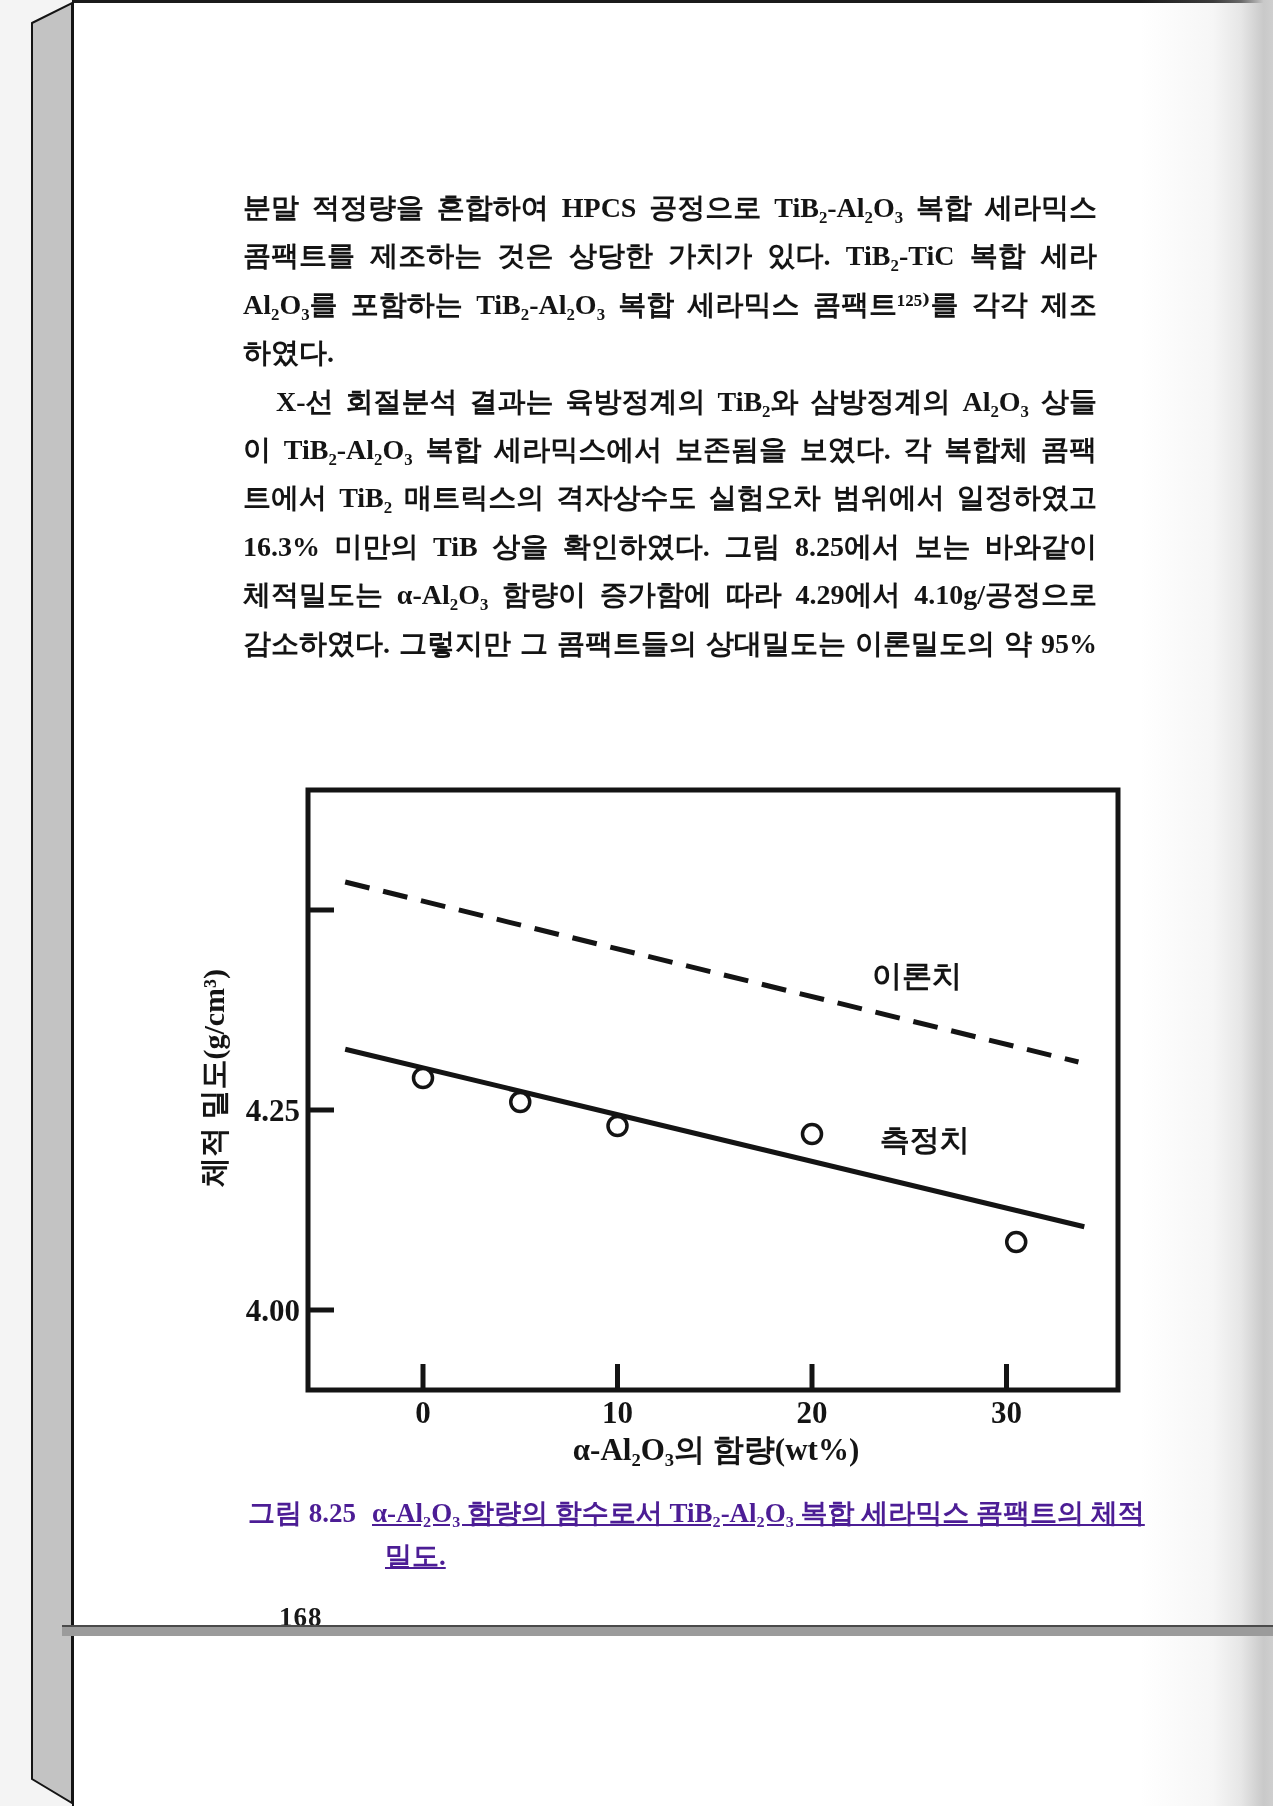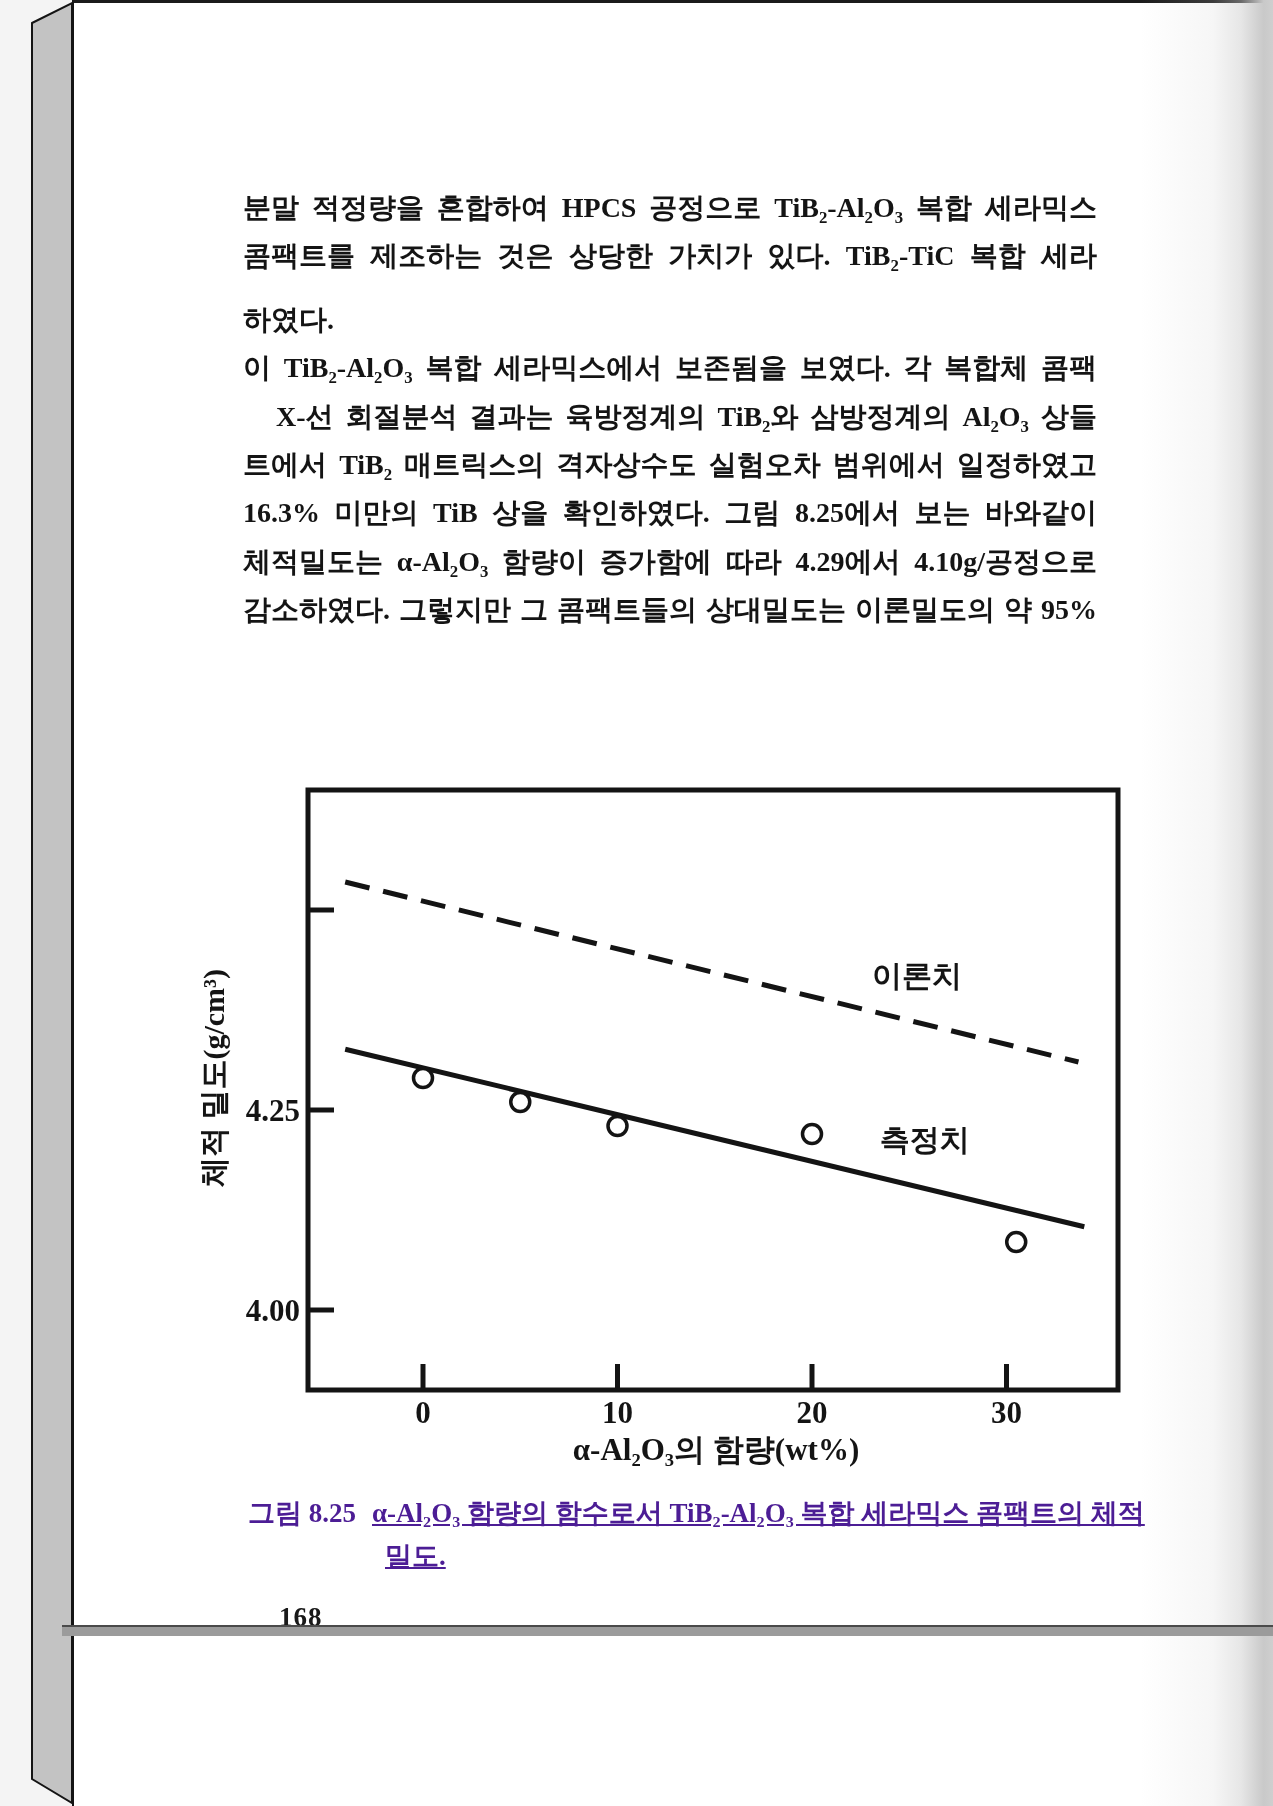--- a/index.html
+++ b/index.html
@@ -38,21 +38,21 @@
   .text-block{
     position:absolute;left:243px;top:184px;width:854px;
     color:#141414;
     font-size:28px;font-weight:600;
   }
   .t-line{
     height:48.4px;line-height:48.4px;
     text-align:justify;text-align-last:justify;
     overflow:hidden;white-space:nowrap;
   }
-  .t-line.loose{text-align-last:left;white-space:normal;margin-top:15px;}
+  .t-line.loose{text-align-last:left;white-space:normal;}
   
   .figure-svg{position:absolute;left:100px;top:730px;width:1140px;height:760px;}
   
   .caption{
     position:absolute;left:248px;top:1492px;width:849px;
     display:flex;color:#4c1d95;font-size:27px;font-weight:600;line-height:43px;
   }
   .caption .cap-label{flex:0 0 124px;font-weight:700;}
   .caption .cap-text{flex:1 1 auto;text-decoration:underline;}
   .caption .cap-l1{text-align:justify;text-align-last:justify;white-space:nowrap;overflow:hidden;}
@@ -70,23 +70,24 @@
 
   <div class="page"></div>
 
   <svg class="spine-svg" viewBox="0 0 1273 1806">
     <polygon points="32,23 72,3 72,1803 32,1779" fill="#c3c3c3" stroke="#141414" stroke-width="2"></polygon>
   </svg>
 
   <div class="text-block">
     <div class="t-line">분말 적정량을 혼합하여 HPCS 공정으로 TiB₂-Al₂O₃ 복합 세라믹스</div>
     <div class="t-line">콤팩트를 제조하는 것은 상당한 가치가 있다. TiB₂-TiC 복합 세라</div>
+    <div class="t-line">Al₂O₃를 포함하는 TiB₂-Al₂O₃ 복합 세라믹스 콤팩트¹²⁵⁾를 각각 제조</div>
     <div class="t-line loose">하였다.</div>
+    <div class="t-line">　X-선 회절분석 결과는 육방정계의 TiB₂와 삼방정계의 Al₂O₃ 상들</div>
     <div class="t-line">이 TiB₂-Al₂O₃ 복합 세라믹스에서 보존됨을 보였다. 각 복합체 콤팩</div>
-    <div class="t-line">　X-선 회절분석 결과는 육방정계의 TiB₂와 삼방정계의 Al₂O₃ 상들</div>
     <div class="t-line">트에서 TiB₂ 매트릭스의 격자상수도 실험오차 범위에서 일정하였고</div>
     <div class="t-line">16.3% 미만의 TiB 상을 확인하였다. 그림 8.25에서 보는 바와같이</div>
     <div class="t-line">체적밀도는 α-Al₂O₃ 함량이 증가함에 따라 4.29에서 4.10g/공정으로</div>
     <div class="t-line">감소하였다. 그렇지만 그 콤팩트들의 상대밀도는 이론밀도의 약 95%</div>
   </div>
 
   <svg class="figure-svg" id="figure-chart" viewBox="100 730 1140 760">
       <rect x="308" y="790" width="810" height="600" fill="none" stroke="#141414" stroke-width="5"></rect>
       <line x1="308" y1="910" x2="334" y2="910" stroke="#141414" stroke-width="5"></line>
       <line x1="308" y1="1110" x2="334" y2="1110" stroke="#141414" stroke-width="5"></line>

